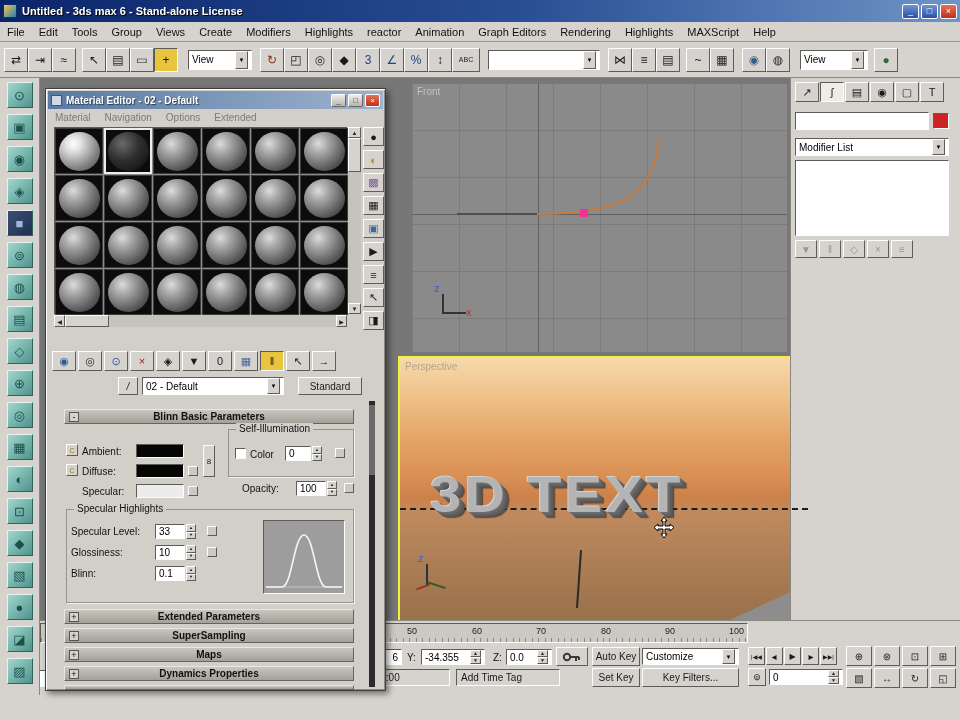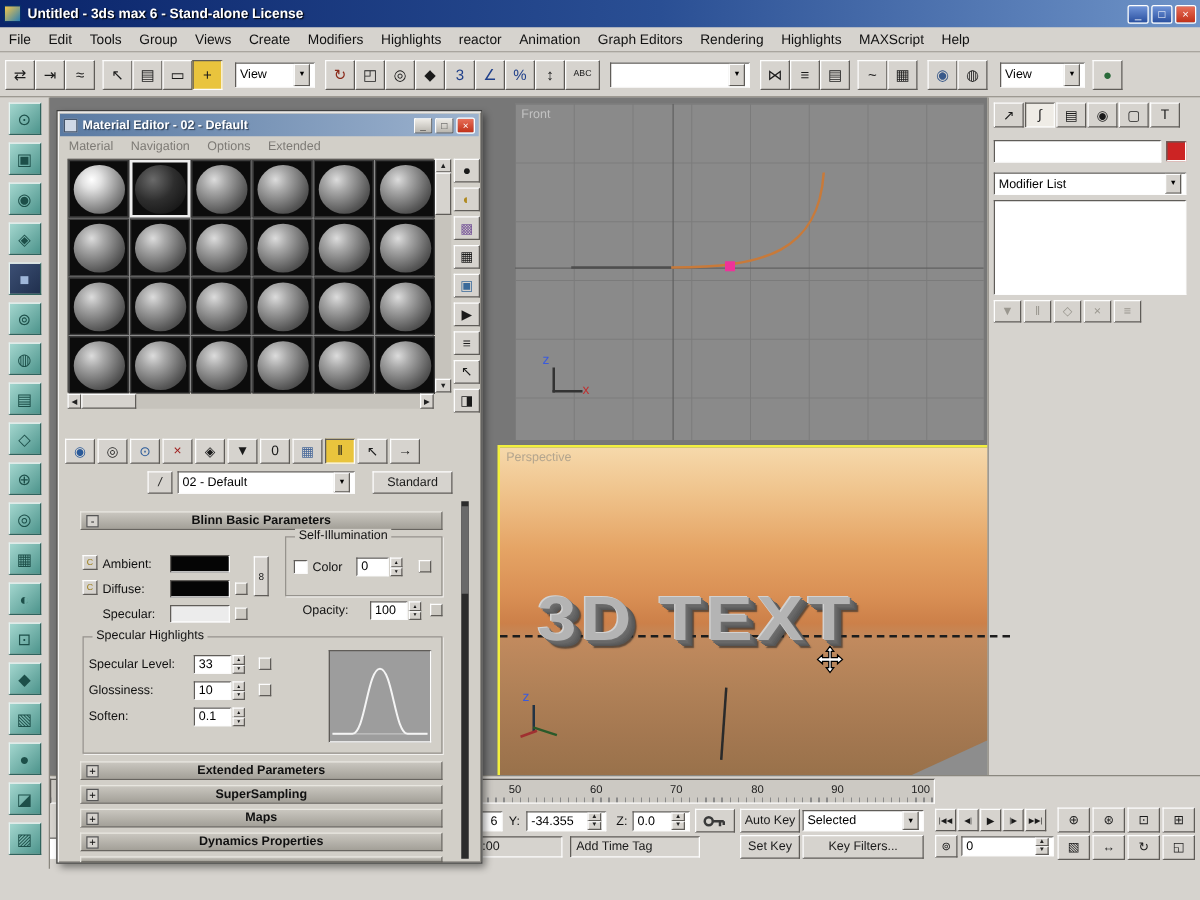--- a/index.html
+++ b/index.html
@@ -268,21 +268,21 @@
 
   <button class="btn ras ab" style="left:556px;top:26px;width:32px;height:19px">
     <svg width="20" height="14" viewBox="0 0 20 14">
       <circle cx="5" cy="7" r="3.2" fill="none" stroke="#3a3a3a" stroke-width="2"></circle>
       <path d="M8.5 7 H17 M14 7 V11 M17 7 V10" stroke="#3a3a3a" stroke-width="2" fill="none"></path>
     </svg>
   </button>
 
   <button class="btn ras ab" style="left:592px;top:26px;width:48px;height:19px">Auto Key</button>
   <span class="fld ab" style="left:642px;top:27px;width:97px;height:17px">
-    <span>Selected</span>
+    <span>Customize</span>
     <b class="da">▼</b>
   </span>
   <button class="btn ras ab" style="left:592px;top:47px;width:48px;height:19px">Set Key</button>
   <button class="btn ras ab" style="left:642px;top:47px;width:97px;height:19px">Key Filters...</button>
 
   <div class="ab" style="left:748px;top:26px;display:flex;gap:1px">
     <button class="btn ras" style="width:17px;height:18px;font-size:6px">|◀◀</button>
     <button class="btn ras" style="width:17px;height:18px;font-size:6px">◀|</button>
     <button class="btn ras" style="width:17px;height:18px;font-size:8px">▶</button>
     <button class="btn ras" style="width:17px;height:18px;font-size:6px">|▶</button>
@@ -519,21 +519,21 @@
     <span class="ab lbl" style="left:4px;top:37px;width:80px">Glossiness:</span>
     <span class="fld ab" style="left:88px;top:35px;width:30px;height:15px">
         <span>10</span>
       </span>
     <span class="spn2 ab" style="left:119px;top:35px">
         <b>▲</b>
         <b>▼</b>
       </span>
     <span class="map ab" style="left:140px;top:37px"></span>
 
-    <span class="ab lbl" style="left:4px;top:58px;width:80px">Soften:</span>
+    <span class="ab lbl" style="left:4px;top:58px;width:80px">Blinn:</span>
     <span class="fld ab" style="left:88px;top:56px;width:30px;height:15px">
         <span>0.1</span>
       </span>
     <span class="spn2 ab" style="left:119px;top:56px">
         <b>▲</b>
         <b>▼</b>
       </span>
 
     <div class="ab sun" style="left:196px;top:10px;width:82px;height:74px;background:#9d9d9d">
       <svg width="80" height="72">

